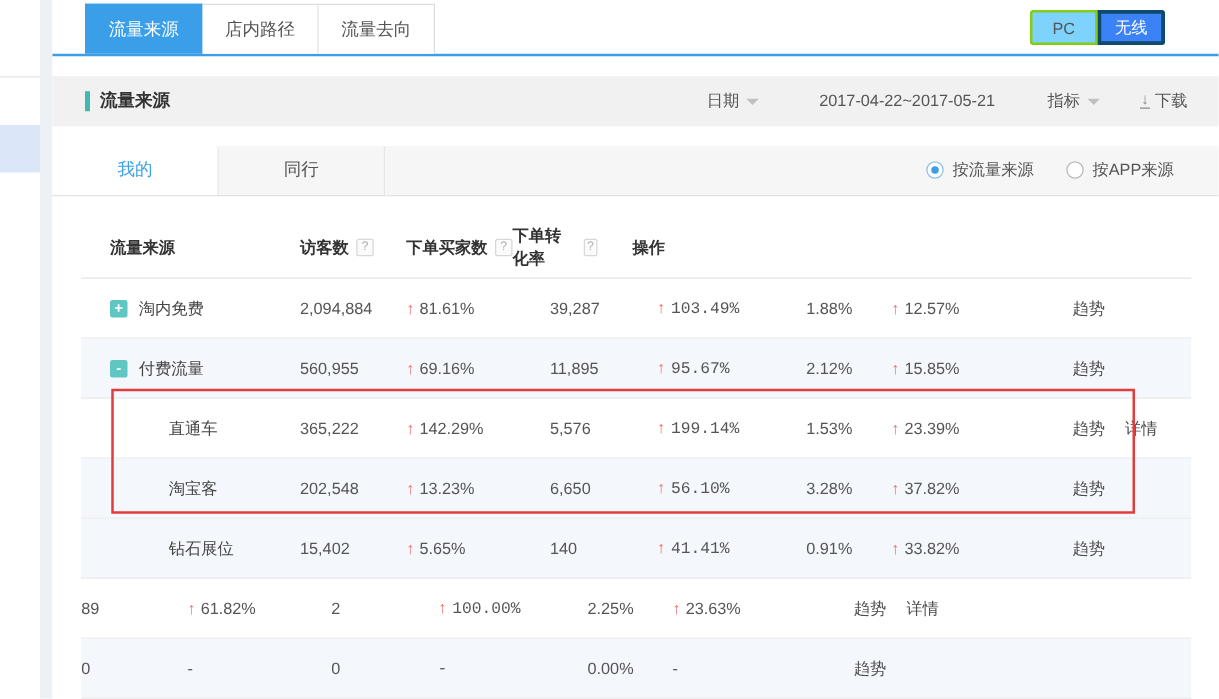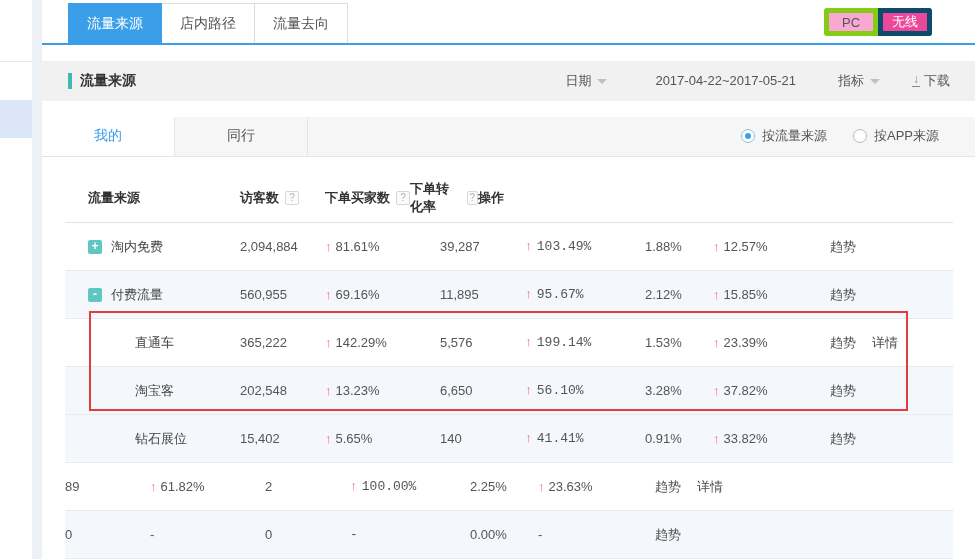--- a/index.html
+++ b/index.html
@@ -17,22 +17,22 @@
 
   
   .tab-bar { height:62px; border-bottom:2px solid #3a9fe8; display:flex; align-items:flex-end; position:relative; }
   .top-tabs { display:flex; margin-left:26px; }
   .top-tab { height:40px; min-width:87px; padding:0 18px; display:flex; align-items:center; justify-content:center;
     font-size:14px; color:#555; background:#fff; border:1px solid #ddd; border-bottom:none; border-left:none; cursor:pointer; }
   .top-tab:first-child { border-left:1px solid #ddd; }
   .top-tab.active { background:#3a9fe8; color:#fff; border-color:#3a9fe8; }
   .device-toggle { position:absolute; right:43px; bottom:7px; display:flex; height:28px; border-radius:2px; overflow:hidden; }
   .dev-btn { width:54px; display:flex; align-items:center; justify-content:center; font-size:13px; cursor:pointer; }
-  .dev-btn.pc { background:#f9a8d4; border:5px solid #84cc16; color:#555; border-radius:2px 0 0 2px; }
-  .dev-btn.selected { background:#ec4899; color:#fff; border:5px solid #0c4a6e; border-radius:0 2px 2px 0; }
+  .dev-btn.pc { background:#7dd3fc; border:2px solid #84cc16; color:#555; border-radius:2px 0 0 2px; }
+  .dev-btn.selected { background:#3b82f6; color:#fff; border:3px solid #0c4a6e; border-radius:0 2px 2px 0; }
 
   
   .section-band { height:55px; background:#f1f1f1; display:flex; align-items:center; padding:0 25px 0 26px; }
   .sec-title { display:flex; align-items:center; }
   .teal-bar { width:4px; height:16px; background:#43b8b3; margin-right:8px; }
   .sec-title b { font-size:14px; color:#333; }
   .sec-controls { margin-left:auto; display:flex; align-items:center; color:#555; }
   .ctrl { cursor:pointer; display:flex; align-items:center; }
   .chev { width:0; height:0; border-left:5px solid transparent; border-right:5px solid transparent;
     border-top:5px solid #c0c0c0; margin-left:6px; margin-top:2px; }
@@ -61,21 +61,21 @@
   .tr.shaded { background:#f4f8fc; }
   .cell { flex:none; }
   .c0 { width:175px; padding-left:23px; display:flex; align-items:center; }
   .c0.indent { padding-left:70px; }
   .c1 { width:85px; }
   .c2 { width:115px; }
   .c3 { width:85px; }
   .c4 { width:120px;font-family:Liberation Mono, monospace; }
   .c5 { width:68px; }
   .c6 { width:117px; }
-  .c7 { flex:1; display:flex; gap:16px; }
+  .c7 { flex:1; display:flex; gap:16px;margin-left:28px; }
   .th { font-weight:bold; color:#333; display:flex; align-items:center; }
   .help { width:14px; height:14px; border:1px solid #d7d7d7; background:#fbfbfb; border-radius:2px; color:#b0b0b0;
     font-size:10px; font-weight:normal; line-height:12px; text-align:center; margin-left:6px; cursor:pointer; }
   .expand { width:14px; height:14px; background:#5fc6c1; border-radius:2px; color:#fff; font-size:12px; font-weight:bold;
     line-height:13px; text-align:center; margin-right:9px; cursor:pointer; flex:none; }
   .name { color:#444; }
   .up { color:#f2706f; margin-right:4px; font-weight:bold; }
   .action-link { color:#4d4d4d; cursor:pointer; }
   .highlight-box { position:absolute; left:24px; top:138px; width:819px; height:100px;
     border:2px solid #e23c3c; pointer-events:none; z-index:2; }

